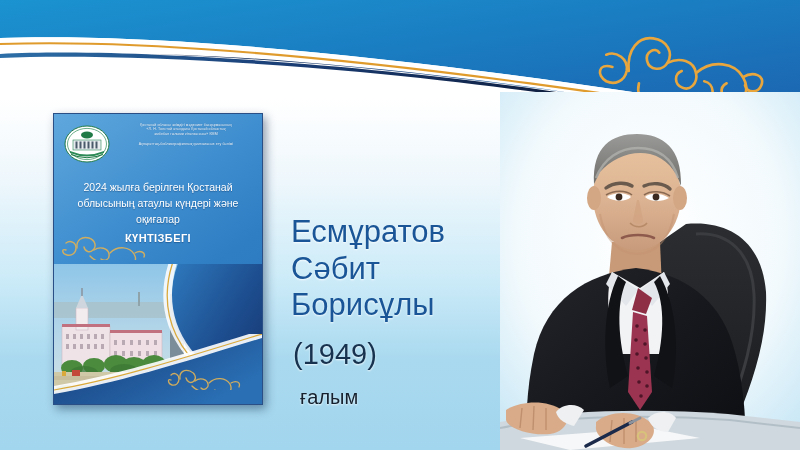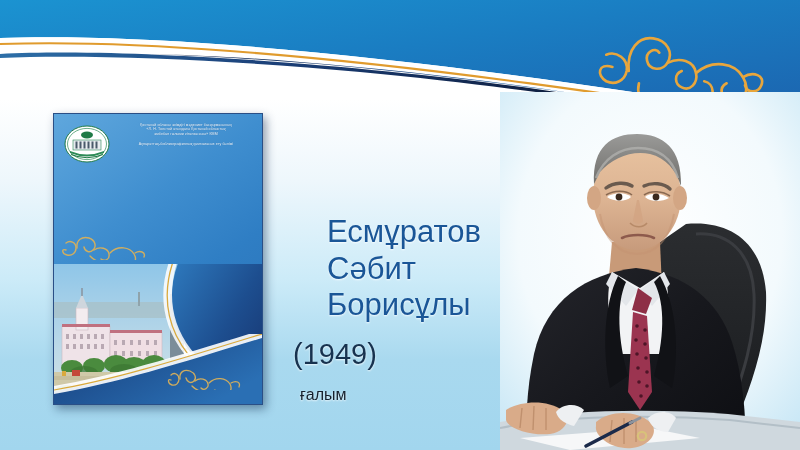--- a/index.html
+++ b/index.html
@@ -47,29 +47,29 @@
   }
   .book-orn-top{position:absolute;left:6px;top:120px;width:110px;height:26px;opacity:.95;}
   .book-orn-bot{position:absolute;right:6px;bottom:14px;width:90px;height:24px;opacity:.95;}
 
   
   .name{
     position:absolute;left:291px;top:214px;width:250px;
     color:#1a5697;font-size:31px;line-height:1.18;font-weight:normal;
     text-shadow:0 1px 2px rgba(255,255,255,.85);
   }
-  .name span{display:block;margin-left:36px;}
+  .name span{display:block;}
   .year{
     position:absolute;left:293px;top:338px;
     color:#17324f;font-size:29px;
     text-shadow:0 1px 2px rgba(255,255,255,.8);
   }
   .role{
     position:absolute;left:300px;top:386px;
-    color:#15202e;font-size:16px;
+    color:#15202e;font-size:20px;
     text-shadow:0 1px 2px rgba(255,255,255,.85);
   }
 
   
   .portrait{
     position:absolute;right:0;top:92px;width:300px;height:358px;overflow:hidden;
   }
 </style>
 </head>
 <body>
@@ -149,20 +149,26 @@
         <path d="M8,34.5 Q24,41 40,34.5" fill="none" stroke="#1f7a46" stroke-width="1.2"></path>
       </svg>
 
       <div class="bk-head">
         <div>Қостанай облысы әкімдігі мәдениет басқармасының</div>
         <div>«Л. Н. Толстой атындағы Қостанай облыстық</div>
         <div>әмбебап ғылыми кітапханасы» КММ</div>
         <div class="l2">Ақпараттық-библиографиялық қамтамасыз ету бөлімі</div>
       </div>
 
+      <div class="bk-title">
+        <span>2024 жылға берілген</span>
+        <span>Қостанай облысының</span>
+        <span>атаулы күндері және оқиғалар</span>
+        <span class="big">КҮНТІЗБЕГІ</span>
+      </div>
 
       <svg class="book-orn-top" viewBox="0 0 110 26" fill="none" stroke="#d9b05a" stroke-width="1.4" stroke-linecap="round">
         <path d="M6,16 C1,14 2,20 7,21 C12,22 16,19 16,14 C16,8 10,6 6,9"></path>
         <path d="M17,14 C16,6 22,2 29,4 C35,6 37,12 33,16 C30,19 25,18 24,13"></path>
         <path d="M34,16 C40,12 48,14 49,20 C50,25 45,28 41,25"></path>
         <path d="M50,19 C58,11 70,13 74,20 C78,27 73,32 67,31"></path>
         <path d="M75,19 C80,16 86,18 84,23"></path>
         <path d="M30,22 C38,30 50,32 57,27"></path>
       </svg>
 

